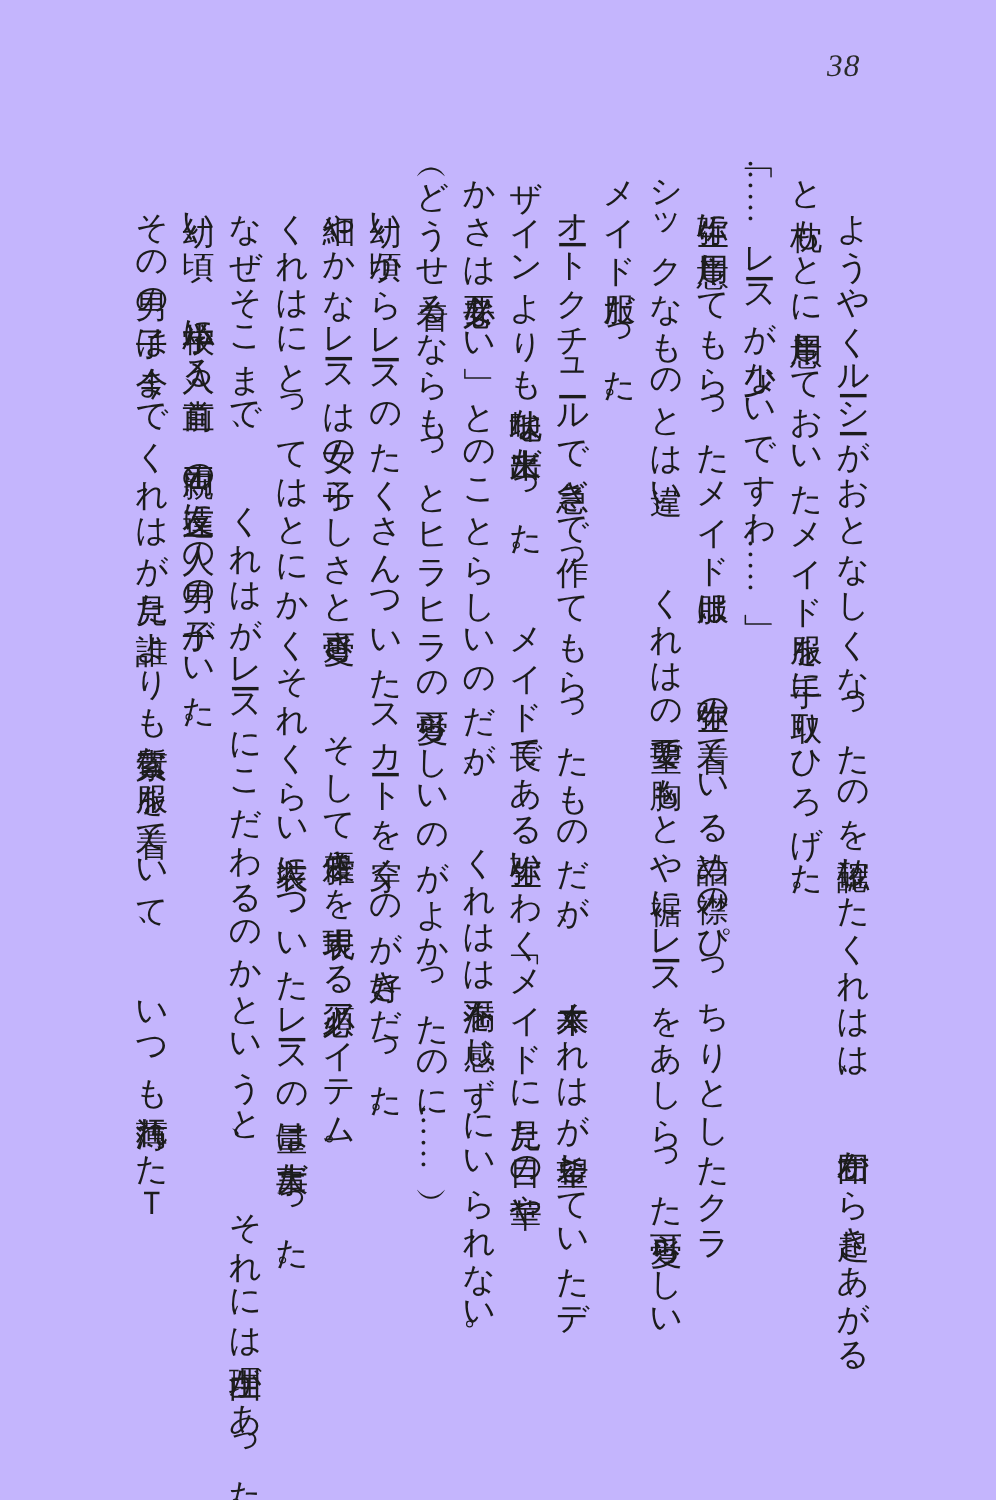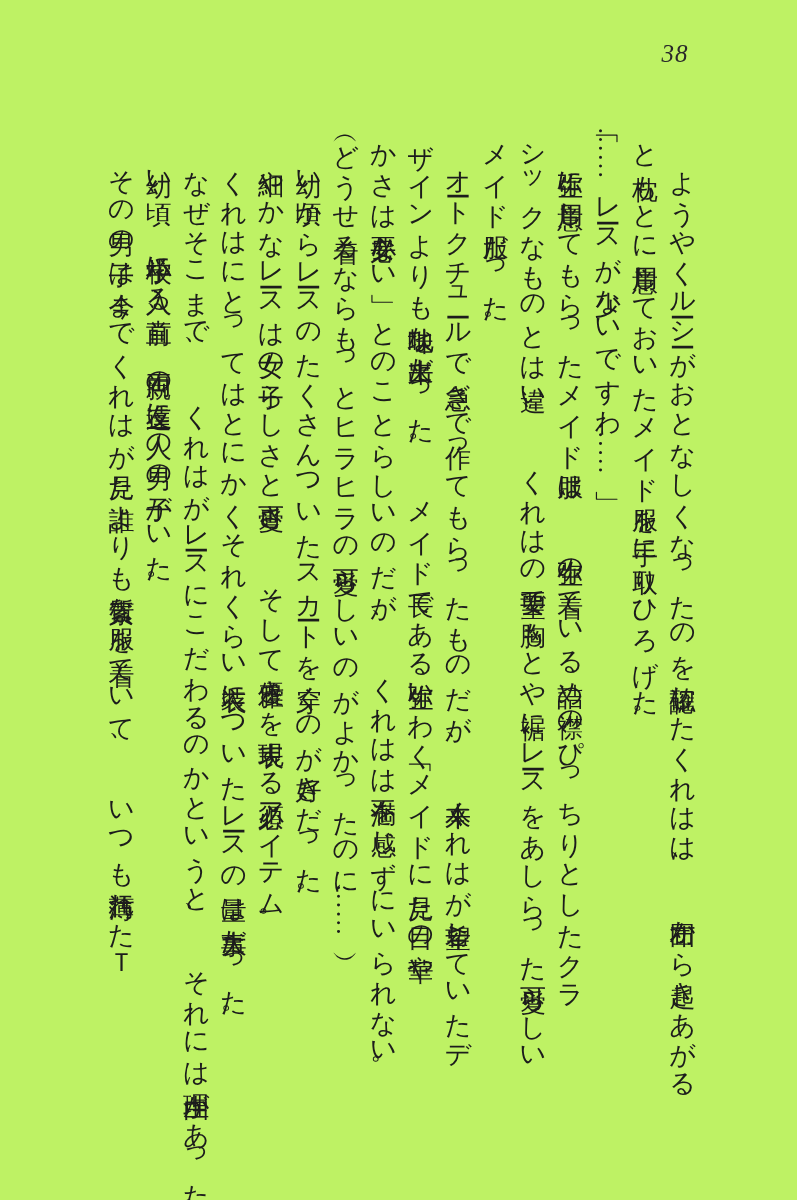--- a/index.html
+++ b/index.html
@@ -11,21 +11,21 @@
     height: 1200px;
     position: relative;
     background: #fbfbfa;
     overflow: hidden;
     font-family: "Liberation Serif", "DejaVu Serif", serif;
     color: #1c1c1c;
   }
   .page {
     position: absolute;
     inset: 0;
-    background: #bef264;
+    background: #c4b5fd;
   }
   .page-number {
     position: absolute;
     top: 40px;
     left: 645px;
     width: 60px;
     text-align: center;
     font-size: 25px;
     font-style: italic;
     color: #2a2a2a;

